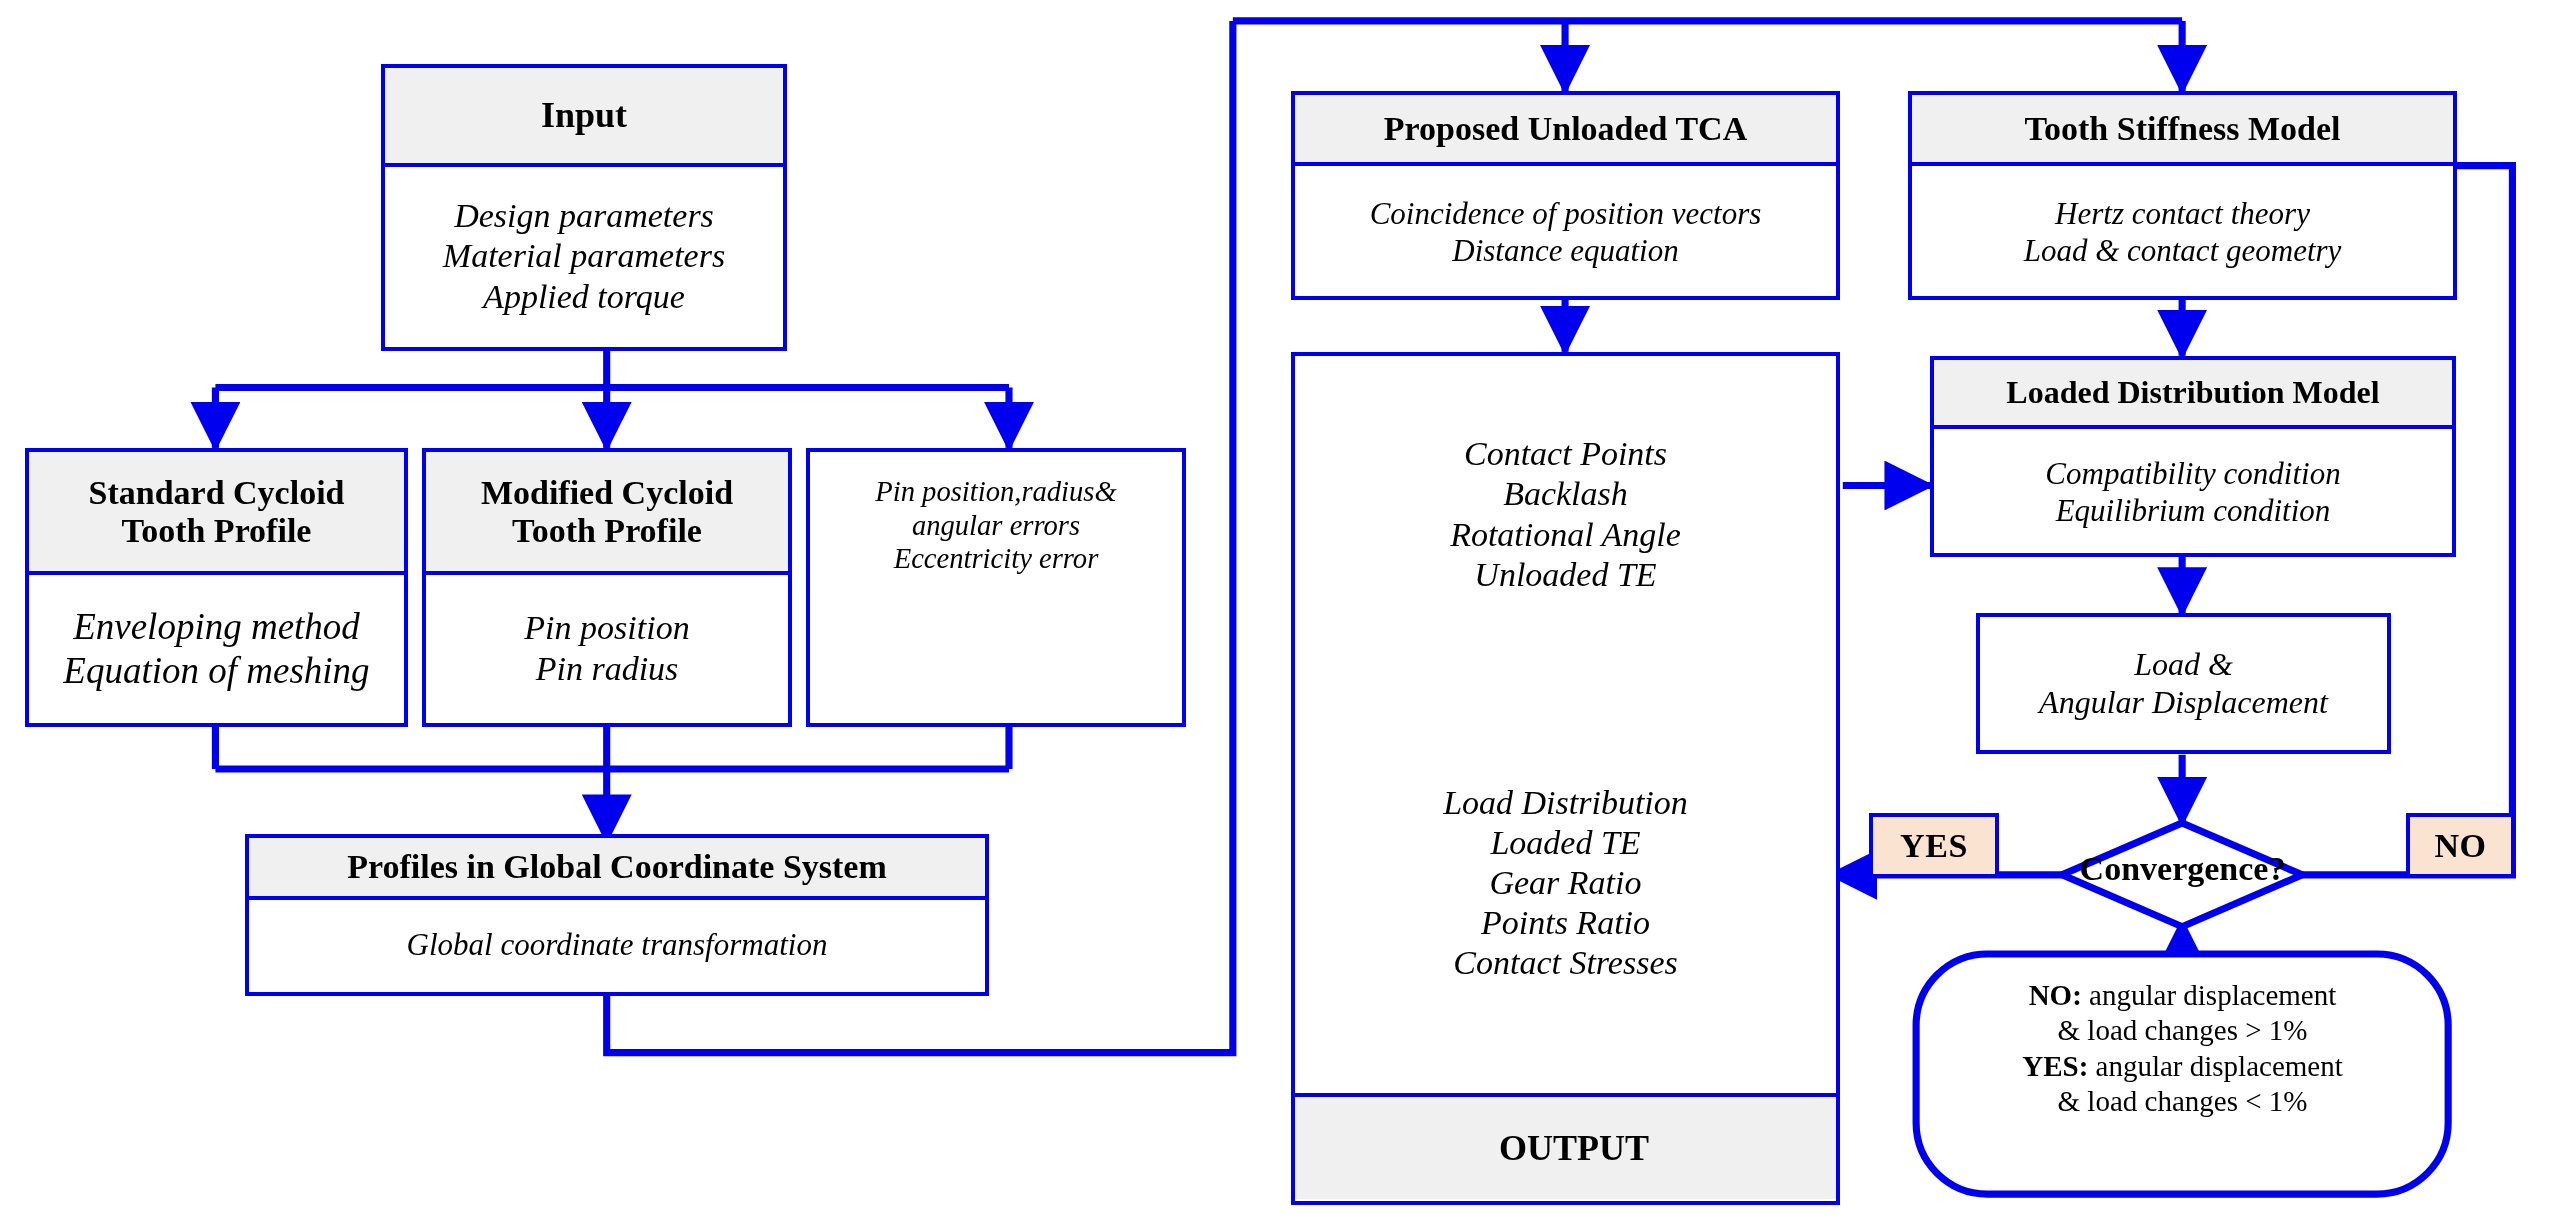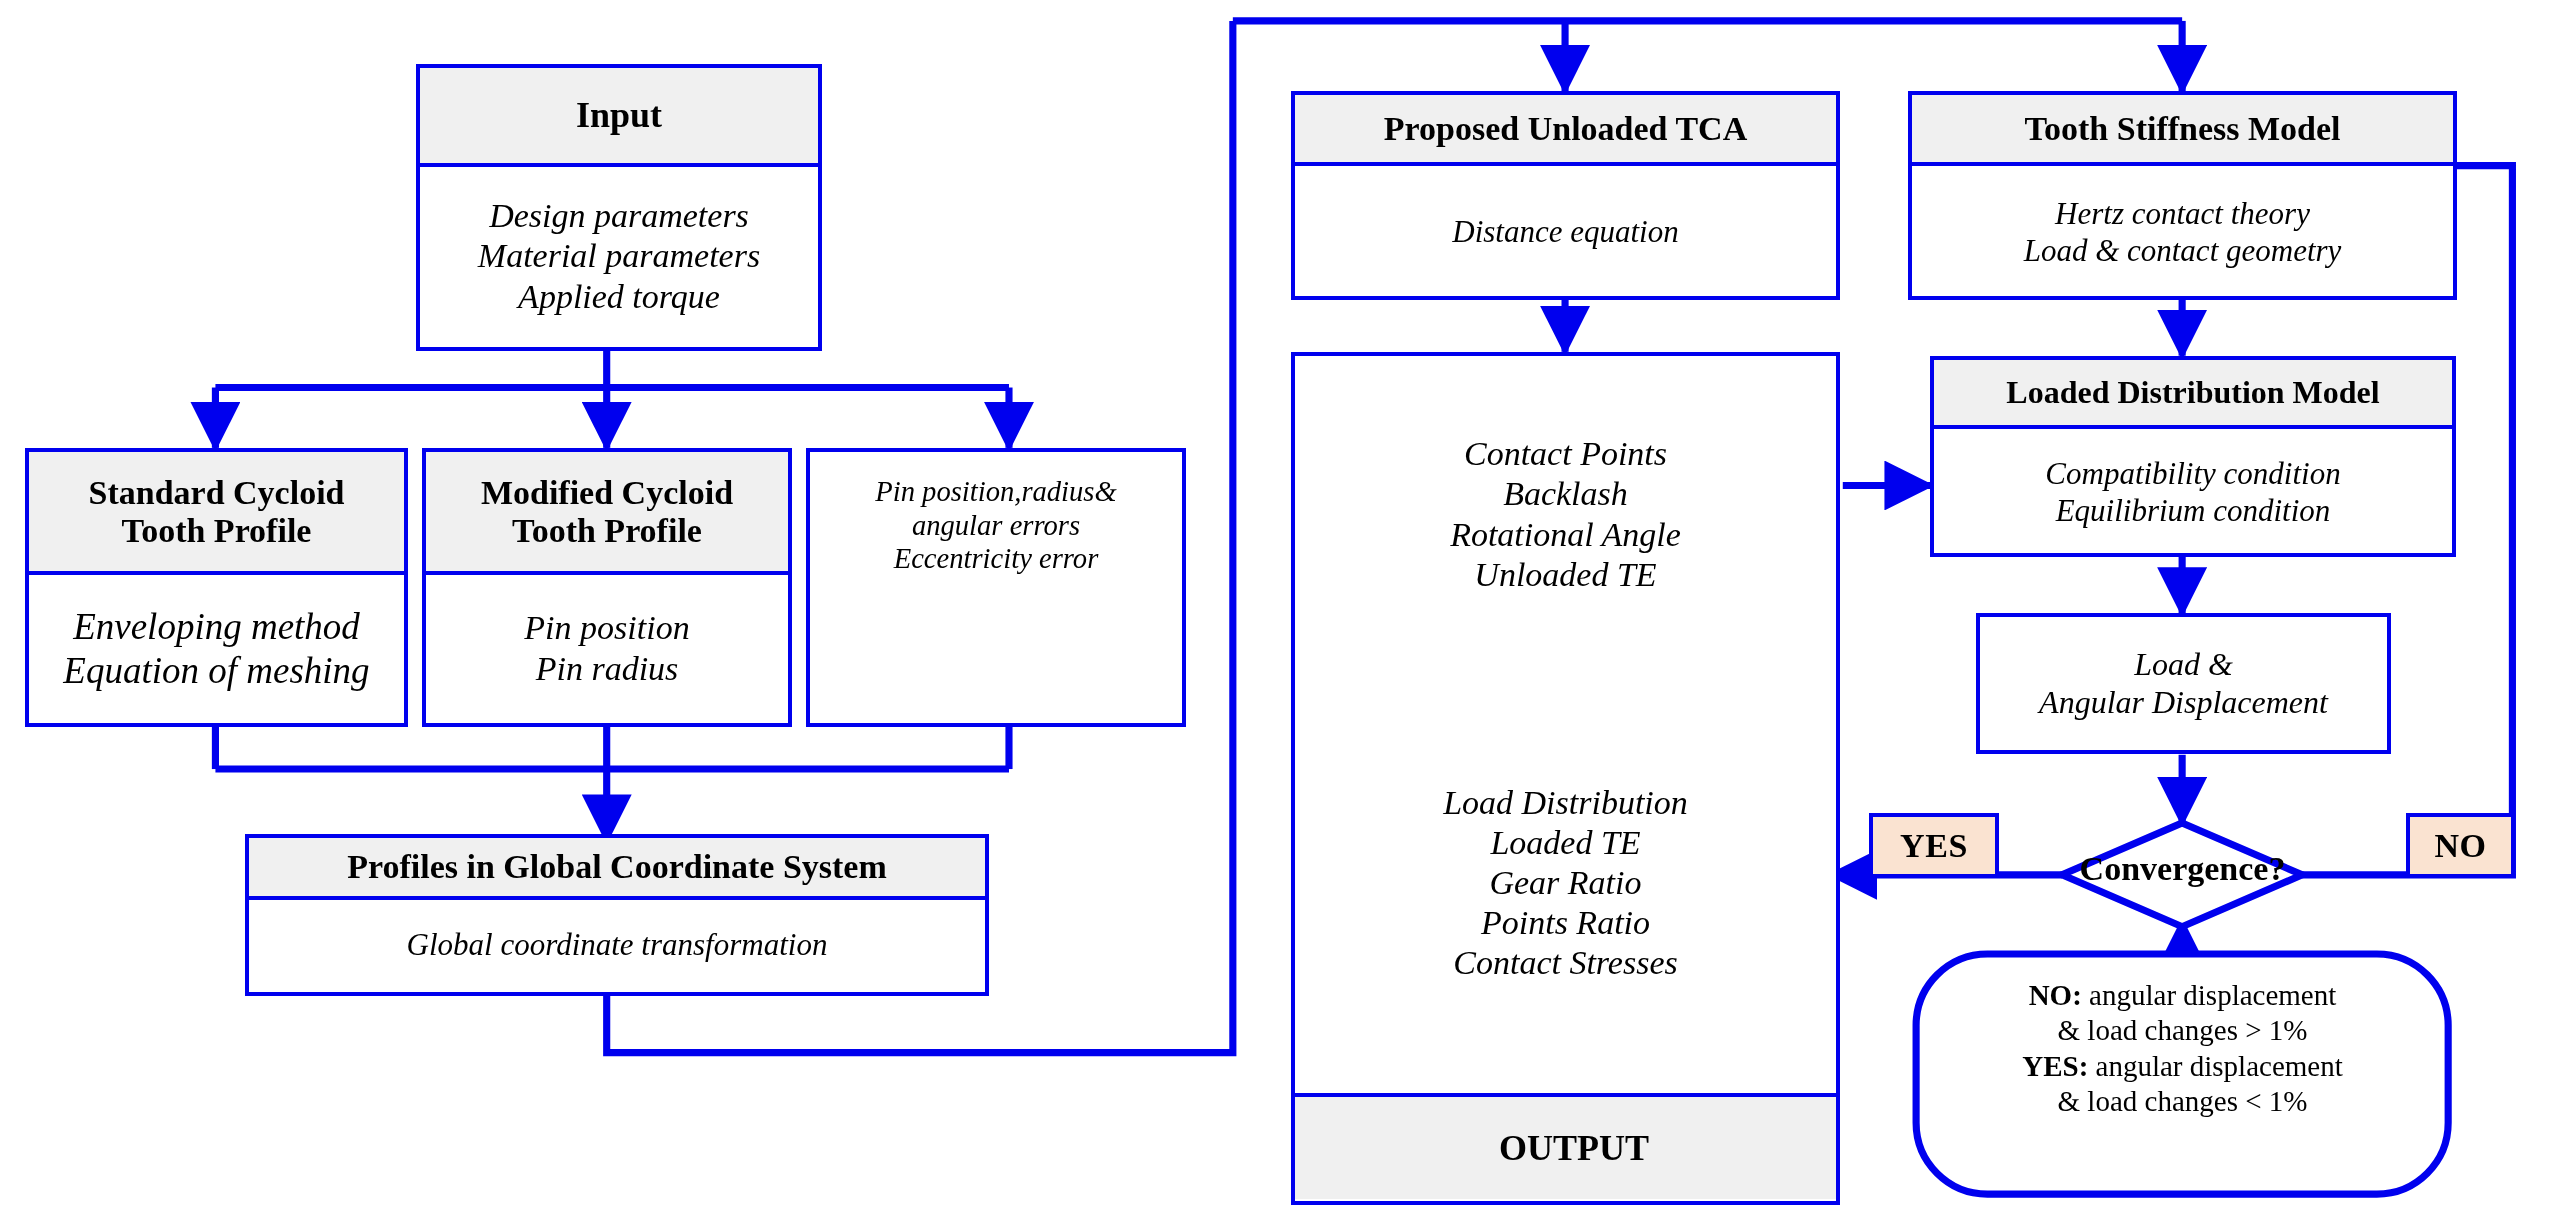--- a/index.html
+++ b/index.html
@@ -144,21 +144,21 @@
 
       <path d="M 3363 1268 L 3548 1348 L 3363 1428 L 3178 1348 Z" stroke-width="11" fill="#ffffff"></path>
 
       <path d="M 3063 1470 h 600 a 110 110 0 0 1 110 110 v 150 a 110 110 0 0 1 -110 110 h -600 a 110 110 0 0 1 -110 -110 v -150 a 110 110 0 0 1 110 -110 z" stroke-width="11" fill="#ffffff"></path>
 
       <path d="M 1990 1038 L 2835 1038" stroke-width="9" stroke-dasharray="16 12"></path>
 
     </g>
   </svg>
 
-  <div class="node" style="left:416px; top:64px; width:406px; height:287px;">
+  <div class="node" style="left:381px; top:64px; width:406px; height:287px;">
     <div class="hdr" style="height:99px; font-size:36px;">
       <span class="line">Input</span>
     </div>
     <div class="body" style="height:179px; font-size:34px;">
       <span class="line">Design parameters</span>
       <span class="line">Material parameters</span>
       <span class="line">Applied torque</span>
     </div>
   </div>
 
@@ -199,20 +199,21 @@
     <div class="body" style="height:91px; font-size:31px;">
       <span class="line">Global coordinate transformation</span>
     </div>
   </div>
 
   <div class="node" style="left:1291px; top:91px; width:549px; height:209px;">
     <div class="hdr" style="height:71px; font-size:34px;">
       <span class="line">Proposed Unloaded TCA</span>
     </div>
     <div class="body" style="height:133px; font-size:31px;">
+      <span class="line">Coincidence of position vectors</span>
       <span class="line">Distance equation</span>
     </div>
   </div>
 
   <div class="node" style="left:1908px; top:91px; width:549px; height:209px;">
     <div class="hdr" style="height:71px; font-size:34px;">
       <span class="line">Tooth Stiffness Model</span>
     </div>
     <div class="body" style="height:133px; font-size:31px;">
       <span class="line">Hertz contact theory</span>

